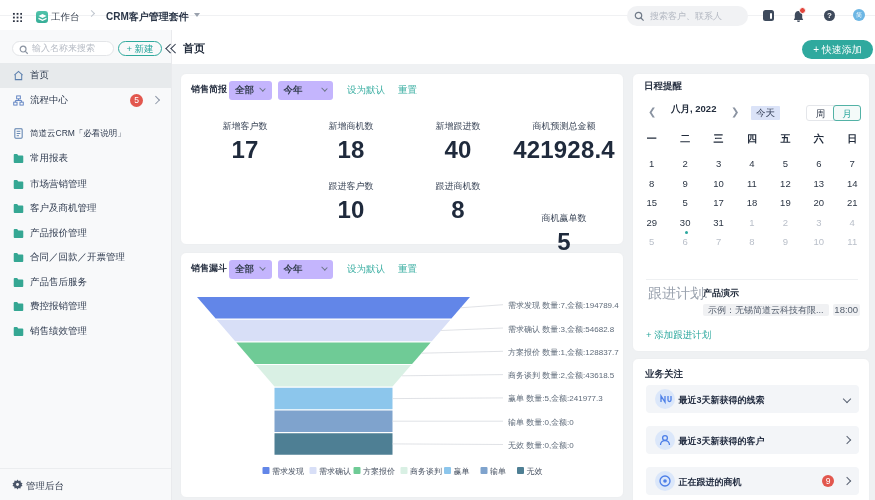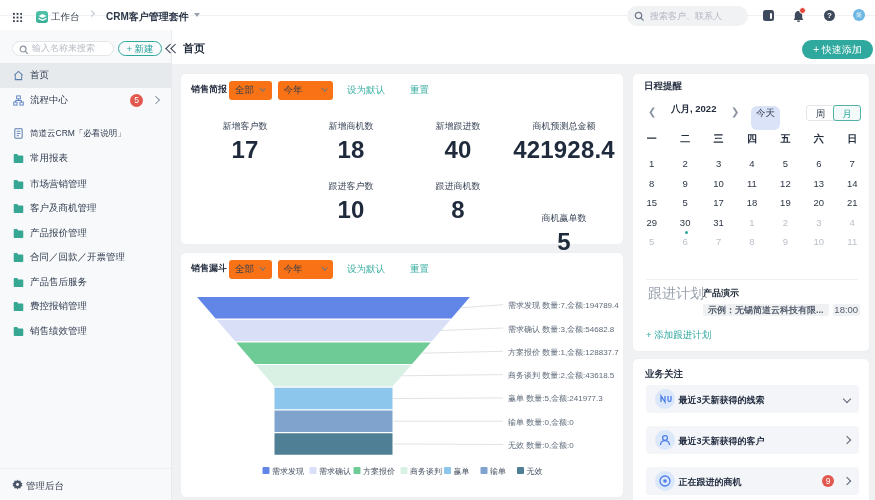--- a/index.html
+++ b/index.html
@@ -52,51 +52,51 @@
 .content { position:absolute; left:172px; top:64px; width:703px; height:436px; background:#eff1f3; }
 .card { position:absolute; background:#fff; border:1px solid #edeff1; border-radius:6px; }
 #card1 { left:8px; top:9px; width:444px; height:172px; }
 #card2 { left:8px; top:188px; width:444px; height:246px; }
 #card3 { left:460px; top:9px; width:238px; height:279px; }
 #card4 { left:460px; top:294px; width:238px; height:150px; }
 
 
 .chead { position:absolute; left:11px; top:6.5px; height:20px; width:420px; }
 .chead .ttl { position:absolute; left:-1px; top:2.5px; font-size:9px; font-weight:bold; color:#2a3344; }
-.dd { position:absolute; top:0; height:19px; background:#f97316; border-radius:3px; font-size:9.5px; color:#333d4e; line-height:17.5px; padding-left:6px; }
+.dd { position:absolute; top:0; height:19px; background:#c4b5fd; border-radius:3px; font-size:9.5px; color:#333d4e; line-height:17.5px; padding-left:6px;font-weight:bold; }
 .dd .chev { position:absolute; top:5.5px; width:5px; height:5px; border-right:1.2px solid #6a7484; border-bottom:1.2px solid #6a7484; transform:rotate(45deg) scale(1,0.8); }
 .dd1 { left:37px; width:43px; } .dd1 .chev { left:31px; }
 .dd2 { left:85.5px; width:55px; } .dd2 .chev { left:44px; }
 .lnk { position:absolute; top:3px; font-size:9.5px; color:#3cafa3; }
-.lnk1 { left:155px; } .lnk2 { left:218px; }
+.lnk1 { left:155px; } .lnk2 { left:206px; }
 
 
 .stat { position:absolute; width:106px; text-align:center; }
 .stat .lb { font-size:9px; color:#3a4557; }
 .stat .nm { font-size:24px; font-weight:bold; color:#1f2a3c; margin-top:3px; letter-spacing:0.2px;}
 
 
 .cal-title { position:absolute; left:11px; top:6px; font-size:9.5px; font-weight:bold; color:#2a3344; }
 .cal-nav { position:absolute; left:0; top:31px; width:238px; height:16px; }
 .cal-nav .pa { position:absolute; top:1px; font-size:10px; color:#8a93a1; }
 .cal-month { position:absolute; left:38px; top:-2.5px; font-size:9.5px; font-weight:bold; color:#222c3c; }
-.cal-today { position:absolute; left:118px; top:0.5px; width:29px; height:24px; background:#dbe3f8; border-radius:6px; font-size:9.5px; color:#323d55; text-align:center; line-height:14px; }
+.cal-today { position:absolute; left:118px; top:0.5px; width:29px; height:14px; background:#dbe3f8; border-radius:1px; font-size:9.5px; color:#323d55; text-align:center; line-height:14px; }
 .cal-tog { position:absolute; left:173px; top:0; width:54px; height:16px; border:1px solid #e4e6ea; border-radius:3px; background:#fff; }
 .cal-tog .w { position:absolute; left:0; top:0; width:27px; height:14px; font-size:9.5px; color:#333d4e; text-align:center; line-height:15px; }
 .cal-tog .m { position:absolute; left:26px; top:-1px; width:28px; height:16px; border:1px solid #53b2a6; border-radius:3px; background:#f4faf9; font-size:9.5px; color:#2aa79d; text-align:center; line-height:16px; }
 table.cal { position:absolute; left:2px; top:57px; border-collapse:collapse; }
 table.cal td { width:34px; height:19.5px; text-align:center; font-size:9.5px; color:#2b3544; padding:0; }
 table.cal tr.hd td { font-weight:bold; height:23px; vertical-align:top; padding-top:1px; color:#222c3c; font-size:10px; }
 table.cal td.gray { color:#b9bfc9; }
 table.cal td .sel { display:inline-block; width:19px; height:19px; border-radius:50%; background:#2aa79e; color:#fff; line-height:19px; }
 .dot23 { position:absolute; left:51.5px; top:156.5px; width:3px; height:3px; border-radius:50%; background:#2aa79e; }
 .fup-divider { position:absolute; left:13px; top:205px; width:212px; height:1px; background:#eef0f2; }
 .fup-label { position:absolute; left:9px; top:211px; font-size:14px; color:#9aa2ae;margin-left:6px; }
 .fup-name { position:absolute; left:70px; top:212.5px; font-size:9px; font-weight:bold; color:#222c3c; }
-.fup-pill1 { position:absolute; left:70px; top:230px; width:126px; height:12px; background:#f0f1f3; border-radius:2px; font-size:9px; color:#555f6e; line-height:12px; padding-left:5px; white-space:nowrap; overflow:hidden;font-weight:bold; }
+.fup-pill1 { position:absolute; left:70px; top:230px; width:126px; height:12px; background:#f0f1f3; border-radius:2px; font-size:9px; color:#555f6e; line-height:12px; padding-left:5px; white-space:nowrap; overflow:hidden; }
 .fup-pill2 { position:absolute; left:200px; top:230px; width:26.5px; height:12px; background:#f0f1f3; border-radius:2px; font-size:9.5px; color:#555f6e; text-align:center; line-height:12px; }
 .fup-add { position:absolute; left:13px; top:255px; font-size:9.5px; color:#2aa79d; }
 
 
 .biz-title { position:absolute; left:12px; top:9px; font-size:9.5px; font-weight:bold; color:#2a3344; }
 .biz-row { position:absolute; left:13px; width:213px; height:28px; background:#f3f5f8; border-radius:4px; }
 .biz-row .cir { position:absolute; left:9px; top:4px; width:20px; height:20px; border-radius:50%; background:#dbe7fa; }
 .biz-row .tx { position:absolute; left:32.5px; top:9px; font-size:9px; font-weight:bold; color:#242e42; }
 .biz-row .chev { position:absolute; left:198px; top:11px; width:6px; height:6px; border-right:1.4px solid #5a6373; border-bottom:1.4px solid #5a6373; }
 .chev.down { transform:rotate(45deg); }

